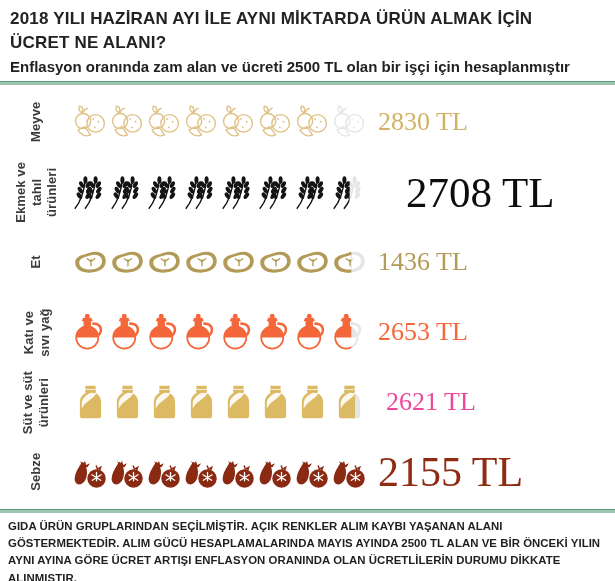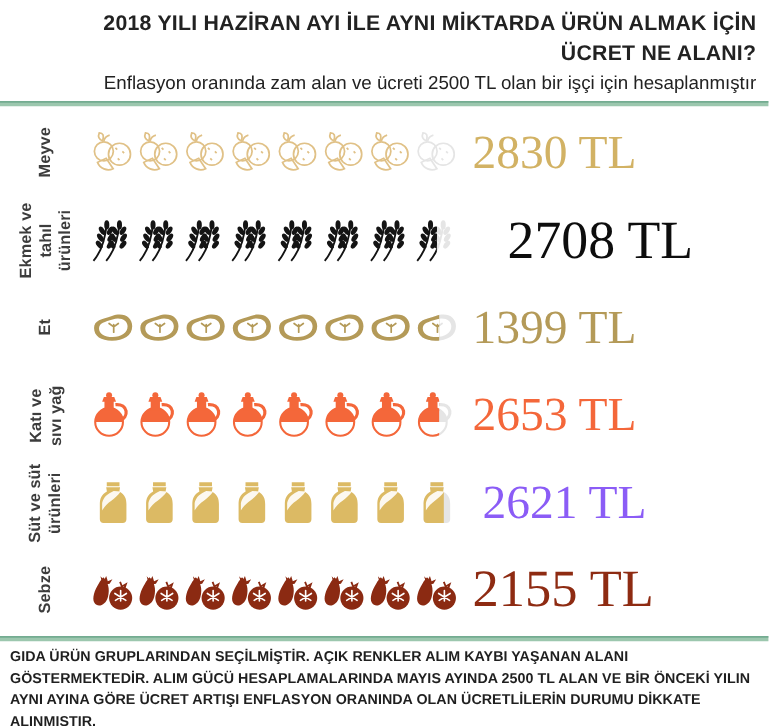--- a/index.html
+++ b/index.html
@@ -2,37 +2,37 @@
 <html><head>
 <meta charset="utf-8">
 <style>
   html,body{margin:0;padding:0;background:#fff;}
   .page{
     width:615px;height:581px;background:#fff;overflow:hidden;
     font-family:"Liberation Sans",sans-serif;
     display:flex;flex-direction:column;box-sizing:border-box;
   }
   
-  .header{padding:7px 10px 4px;text-align:right;color:#222;}
+  .header{padding:7px 10px 4px;text-align:left;color:#222;}
   .title-line{font-size:17px;font-weight:700;line-height:1.42;letter-spacing:.2px;}
-  .subtitle{font-size:15px;font-weight:400;line-height:1.4;margin-top:1px;}
+  .subtitle{font-size:15px;font-weight:700;line-height:1.4;margin-top:1px;}
   .green-line{height:3px;background:#9cc7ae;border-top:1px solid #5f9e81;flex:none;}
   
   .rows{flex:1;display:flex;flex-direction:column;justify-content:space-around;padding:2px 0;}
   .p-row{display:flex;align-items:center;height:70px;}
   .row-label{width:72px;flex:none;display:flex;align-items:center;justify-content:center;}
   .row-label-text{
     transform:rotate(-90deg);font-weight:700;font-size:13px;color:#3c3c3c;
     white-space:pre-line;text-align:center;line-height:1.2;letter-spacing:.1px;
   }
   .row-icons{display:flex;align-items:center;width:298px;flex:none;}
   .icon{position:relative;width:37px;height:44px;flex:none;}
   .icon svg{position:absolute;left:0;top:0;width:100%;height:100%;}
   .row-value{
-    font-family:"Liberation Serif",serif;font-size:38px;line-height:1;
+    font-family:"Liberation Serif",serif;font-size:26px;line-height:1;
     margin-left:8px;white-space:nowrap;
   }
   .p-row:nth-child(2) .row-value{font-size:43px;color:#0d0d0d;margin-left:36px;}
   .p-row:nth-child(6) .row-value{font-size:42px;}
   
   .footer{padding:5px 8px 4px;}
   .footer-text{font-size:11.4px;font-weight:700;color:#1f1f1f;line-height:1.5;letter-spacing:.05px;}
   .sr-defs{position:absolute;width:0;height:0;overflow:hidden;}
 </style>
 </head>
@@ -259,21 +259,21 @@
           </span>
           <span class="icon">
             <svg viewBox="0 0 40 40" style="color: rgb(229, 229, 229);">
               <use href="#steak-icon" xlink:href="#steak-icon"></use>
             </svg>
             <svg viewBox="0 0 40 40" style="color: rgb(180, 154, 88); clip-path: inset(0px 45% 0px 0px);">
               <use href="#steak-icon" xlink:href="#steak-icon"></use>
             </svg>
           </span>
         </div>
-    <div class="row-value" style="color: rgb(180, 154, 88);">1399 TL</div>
+    <div class="row-value" style="color: rgb(180, 154, 88);">1436 TL</div>
   </div>
 
   <div class="p-row">
     <div class="row-label">
       <span class="row-label-text">Katı ve
 sıvı yağ</span>
     </div>
     <div class="row-icons">
           <span class="icon">
             <svg viewBox="0 0 40 40" style="color: rgb(244, 103, 58);">
@@ -365,21 +365,21 @@
           </span>
           <span class="icon">
             <svg viewBox="0 0 40 40" style="color: rgb(229, 229, 229);">
               <use href="#milk-bottle-icon" xlink:href="#milk-bottle-icon"></use>
             </svg>
             <svg viewBox="0 0 40 40" style="color: rgb(220, 186, 100); clip-path: inset(0px 35% 0px 0px);">
               <use href="#milk-bottle-icon" xlink:href="#milk-bottle-icon"></use>
             </svg>
           </span>
         </div>
-    <div class="row-value" style="color: #8b5cf6; margin-left: 16px;">2621 TL</div>
+    <div class="row-value" style="color: #ec4899; margin-left: 16px;">2621 TL</div>
   </div>
 
   <div class="p-row">
     <div class="row-label">
       <span class="row-label-text">Sebze</span>
     </div>
     <div class="row-icons">
           <span class="icon">
             <svg viewBox="0 0 40 40" style="color: rgb(139, 42, 18);">
               <use href="#vegetable-icon" xlink:href="#vegetable-icon"></use>

